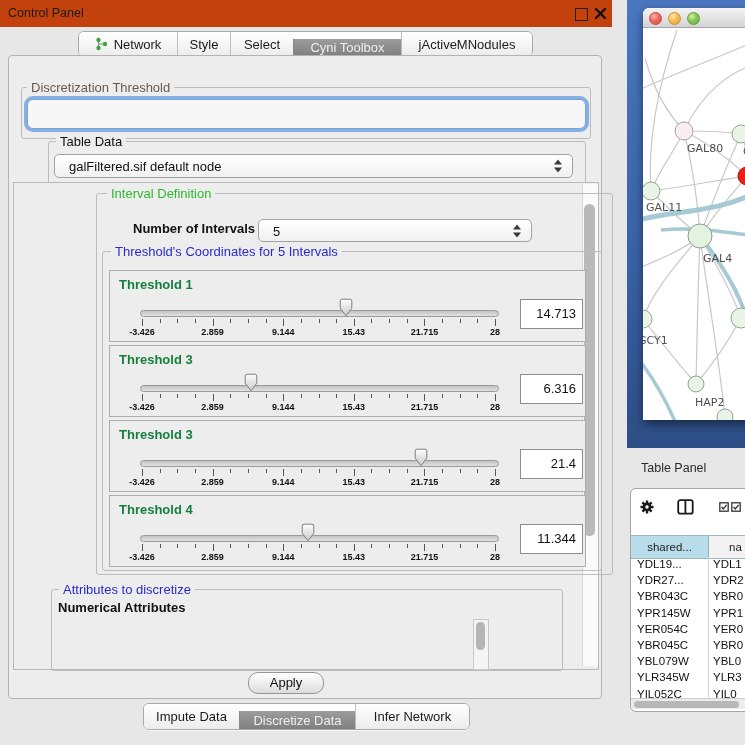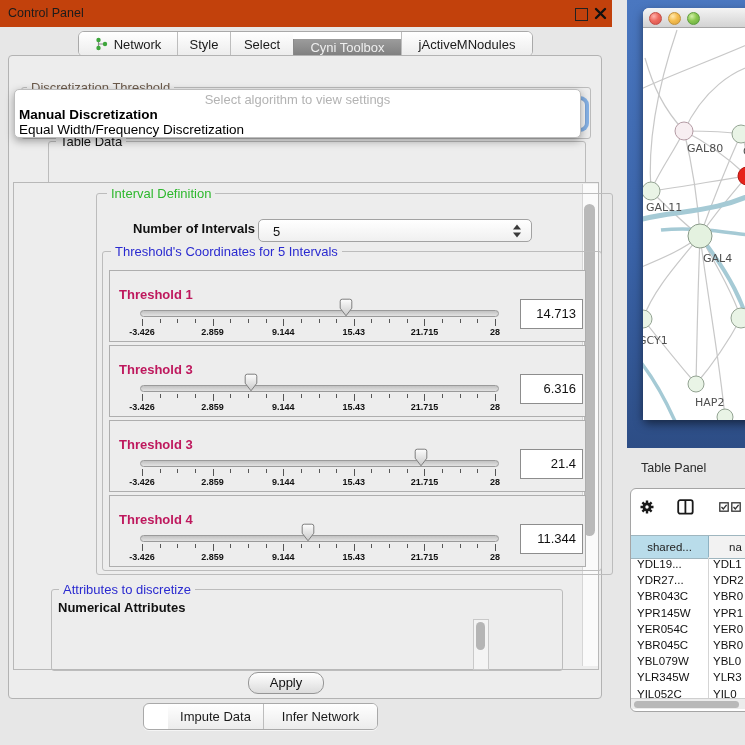--- a/index.html
+++ b/index.html
@@ -9,21 +9,21 @@
   #cp-header{position:absolute;left:0;top:0;width:612px;height:27px;background:#c2410c;}
   #cp-title{position:absolute;left:8px;top:6px;font-size:12.5px;color:#1c1c1c;}
   #float-btn{position:absolute;left:575px;top:8px;width:11px;height:11px;border:1.5px solid #222;background:transparent;}
   #close-btn{position:absolute;left:594px;top:6px;width:13px;height:14px;}
   
   .tabbar{position:absolute;display:flex;border:1px solid #a9a9a9;border-radius:6px;overflow:hidden;background:#fff;box-shadow:0 1px 0 rgba(255,255,255,.6);}
   .seg{display:flex;align-items:center;justify-content:center;font-size:13px;color:#1a1a1a;background:linear-gradient(#ffffff,#ececec);white-space:nowrap;}
   .seg + .seg{border-left:1px solid #bdbdbd;}
   .seg.sel{background:linear-gradient(#9c9c9c,#7f7f7f);color:#efefef;border-left:1px solid #8a8a8a;margin-top:7px;}
   #top-tabbar{left:78px;top:31px;height:24px;}
-  #bottom-tabbar{left:143px;top:703px;height:25px;padding-left:24px;}
+  #bottom-tabbar{left:143px;top:703px;height:25px;}
   .seg .net-ic{margin-right:6px;}
   
   #cp-panel{position:absolute;left:8px;top:55px;width:592px;height:642px;background:#ededed;border:1px solid #b3b3b3;border-radius:4px;}
   .groupbox{position:absolute;border:1px solid #bcbcbc;border-radius:3px;}
   .grouptitle{position:absolute;top:-8px;background:#ededed;padding:0 4px;font-size:13px;white-space:nowrap;}
   .gt-green{color:#2eb82e;}
   .gt-blue{color:#2a2ad0;}
   .gt-plain{color:#6b5a4b;}
   .combo{position:absolute;background:linear-gradient(#ffffff,#f0f0f0);border:1px solid #a2a2a2;border-radius:5px;font-size:13px;color:#111;}
   .combo .cv{position:absolute;left:14px;top:50%;transform:translateY(-50%);}
@@ -36,21 +36,21 @@
   #algo-popup .hint{position:absolute;left:0;right:0;top:2px;text-align:center;color:#b3b3b3;font-size:13px;}
   #algo-popup .it1{position:absolute;left:4px;top:17px;font-size:13.5px;font-weight:bold;color:#000;}
   #algo-popup .it2{position:absolute;left:4px;top:32px;font-size:13.5px;color:#000;}
   #algo-combo{position:absolute;left:18px;top:43px;width:557px;height:28px;background:#f7f7f7;border:1px solid #7aa4d8;border-radius:6px;box-shadow:0 0 0 3px rgba(105,160,225,.8);z-index:10;}
   
   #viewport{position:absolute;left:4px;top:126px;width:584px;height:486px;border:1px solid #b8b8b8;background:#ededed;}
   #v-scroll{position:absolute;left:573px;top:128px;width:15px;height:482px;background:#fafafa;border-left:1px solid #d6d6d6;}
   #v-thumb{position:absolute;left:575px;top:148px;width:11px;height:332px;background:#b9b9b9;border-radius:6px;}
   
   .thr-box{position:absolute;left:6px;width:475px;height:70px;border:1px solid #aeaeae;background:#ededed;}
-  .thr-label{position:absolute;left:9px;top:16px;font-weight:bold;font-size:13px;color:#be185d;}
+  .thr-label{position:absolute;left:9px;top:6px;font-weight:bold;font-size:13px;color:#15803d;}
   .thr-track{position:absolute;left:30px;top:39px;width:357px;height:5px;border:1px solid #9a9a9a;border-radius:4px;background:linear-gradient(#c2c2c2,#e2e2e2);}
   .thr-thumb{position:absolute;top:27px;width:16px;height:19px;}
   .tick{position:absolute;width:1px;background:#555;}
   .ticklab{position:absolute;top:56px;transform:translateX(-50%);font-size:9px;font-weight:bold;color:#111;white-space:nowrap;}
   .valbox{position:absolute;left:410px;top:28px;width:55px;height:28px;background:#fff;border:1px solid #8d8d8d;font-size:13px;color:#111;text-align:right;line-height:28px;padding-right:6px;}
   
   #attr-list{position:absolute;left:8px;top:29px;width:413px;height:49px;background:#fff;border:1px solid #9e9e9e;overflow:hidden;}
   #attr-list .li{padding-left:8px;font-size:13px;line-height:15.5px;color:#111;white-space:nowrap;}
   #attr-scroll{position:absolute;left:421px;top:29px;width:14px;height:49px;background:#f4f4f4;border:1px solid #c9c9c9;}
   #attr-thumb{position:absolute;left:2px;top:2px;width:9px;height:28px;background:#b5b5b5;border-radius:5px;}
@@ -123,28 +123,27 @@
       </div>
     </div>
 
   <div id="cp-panel">
 
     <div class="groupbox" style="left:12px;top:31px;width:568px;height:50px;"></div>
     <div class="grouptitle gt-plain" style="left:18px;top:24px;">Discretization Threshold</div>
 
     <div id="algo-combo"></div>
 
-    <div id="algo-popup">
-      <div class="hint">Select algorithm to view settings</div>
-      <div class="it1">Manual Discretization</div>
-      <div class="it2">Equal Width/Frequency Discretization</div>
-    </div>
 
     <div class="groupbox" style="left:39px;top:85px;width:536px;height:42px;"></div>
     <div class="grouptitle" style="left:47px;top:78px;color:#111;">Table Data</div>
+    <div class="combo" style="left:45px;top:98px;width:517px;height:22px;">
+      <span class="cv">galFiltered.sif default node</span>
+      <span class="spinner"></span>
+    </div>
 
     <div id="viewport"></div>
     <div id="v-scroll"></div>
     <div id="v-thumb"></div>
 
     <div class="groupbox" style="left:39px;top:137px;width:515px;height:380px;margin-left:48px;">
       <div class="grouptitle gt-green" style="left:10px;">Interval Definition</div>
 
       <div style="position:absolute;left:36px;top:27px;font-size:13px;font-weight:bold;color:#111;">Number of Intervals</div>
       <div class="combo" style="left:161px;top:25px;width:272px;height:21px;">
@@ -339,20 +338,23 @@
       </div>
     </div>
 
     <div id="apply-btn">Apply</div>
   </div>
 
   <div id="bottom-tabbar" class="tabbar">
       <div class="seg" style="width: 95px;">
         <span>Impute Data</span>
       </div>
+      <div class="seg sel" style="width: 115px;">
+        <span>Discretize Data</span>
+      </div>
       <div class="seg" style="width: 113px;">
         <span>Infer Network</span>
       </div>
     </div>
 
   <div id="net-frame">
     <div id="mac-window">
       <div id="mac-titlebar">
         <div class="tl red"></div>
         <div class="tl yel"></div>

